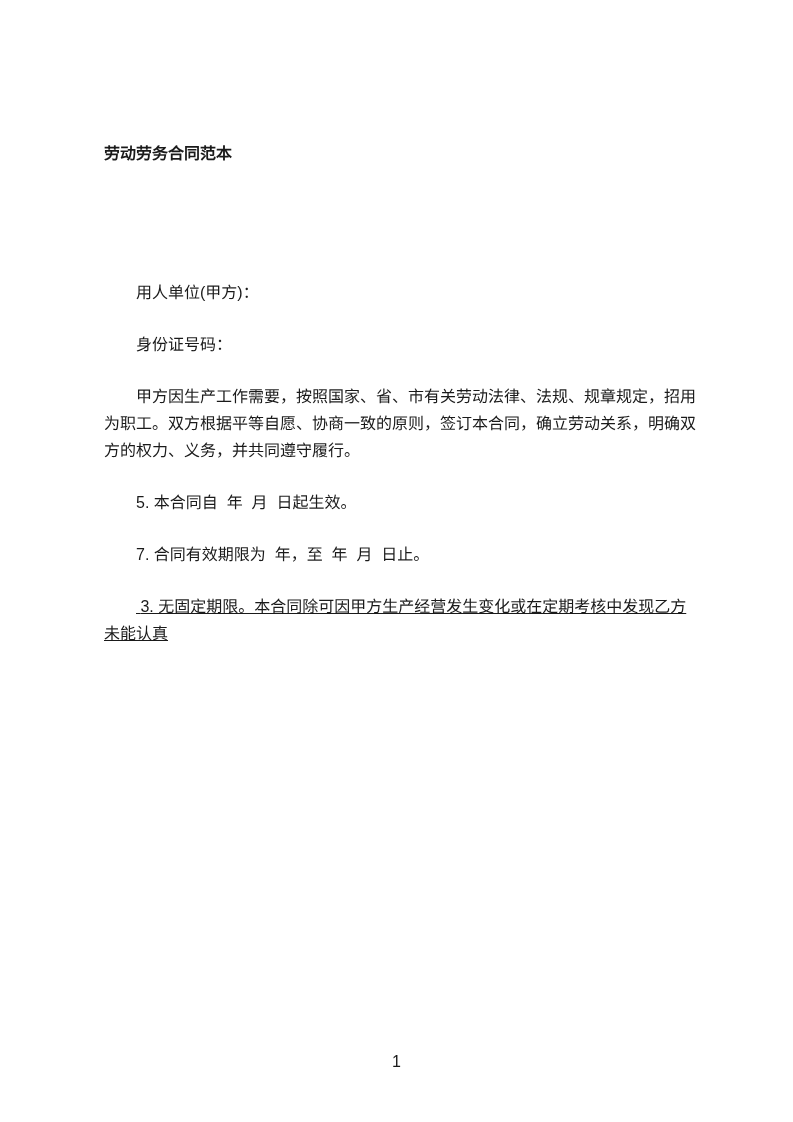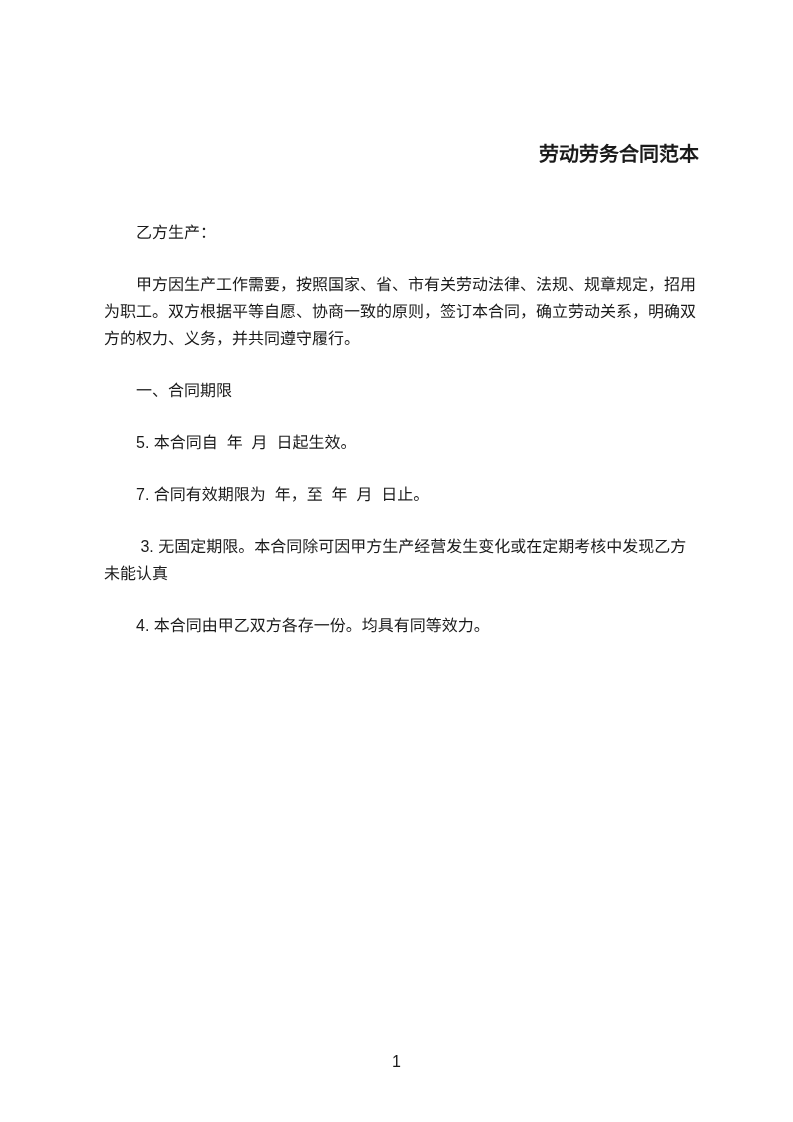--- a/index.html
+++ b/index.html
@@ -12,69 +12,68 @@
       height: 1122px;
       box-sizing: border-box;
       padding: 137px 94px 0 104px;
       background: #ffffff;
       color: #1a1a1a;
       font-family: "Liberation Sans", sans-serif;
       position: relative;
       overflow: hidden;
     }
     .doc-title {
-      font-size: 20px;
+      font-size: 16px;
       font-weight: 700;
       line-height: 34px;
-      text-align: right;
-      margin: 0 0 48px 0;
+      text-align: left;
+      margin: 0 0 108px 0;
       white-space: pre-wrap;
     }
     .para {
       font-size: 16px;
       line-height: 27px;
       margin: 0 0 25px 0;
       text-indent: 2em;
       white-space: pre-wrap;
       word-break: break-all;
     }
     .para.intro { margin-top: 4px; }
-    .para.clause3 { margin-top: 16px; }
+    .para.clause3 { margin-top: 16px; text-decoration: underline; }
     .page-footer {
       position: absolute;
       left: 0;
       top: 1048px;
       width: 100%;
       text-align: center;
       font-size: 16px;
       line-height: 27px;
       color: #1a1a1a;
     }
   </style>
 </head>
 <body>
 
 <div class="page">
 
   <h1 class="doc-title">劳动劳务合同范本</h1>
 
+  <p class="para">用人单位(甲方)：</p>
 
 
-  <p class="para">乙方生产：</p>
+  <p class="para">身份证号码：</p>
 
   <p class="para intro">甲方因生产工作需要，按照国家、省、市有关劳动法律、法规、规章规定，招用为职工。双方根据平等自愿、协商一致的原则，签订本合同，确立劳动关系，明确双方的权力、义务，并共同遵守履行。</p>
 
-  <p class="para">一、合同期限</p>
 
   <p class="para">5. 本合同自  年  月  日起生效。</p>
 
   <p class="para">7. 合同有效期限为  年，至  年  月  日止。</p>
 
   <p class="para clause3"> 3. 无固定期限。本合同除可因甲方生产经营发生变化或在定期考核中发现乙方未能认真</p>
 
 
-  <p class="para">4. 本合同由甲乙双方各存一份。均具有同等效力。</p>
 
 
 
   <div class="page-footer">1</div>
 
 </div>
 
 </body></html>

